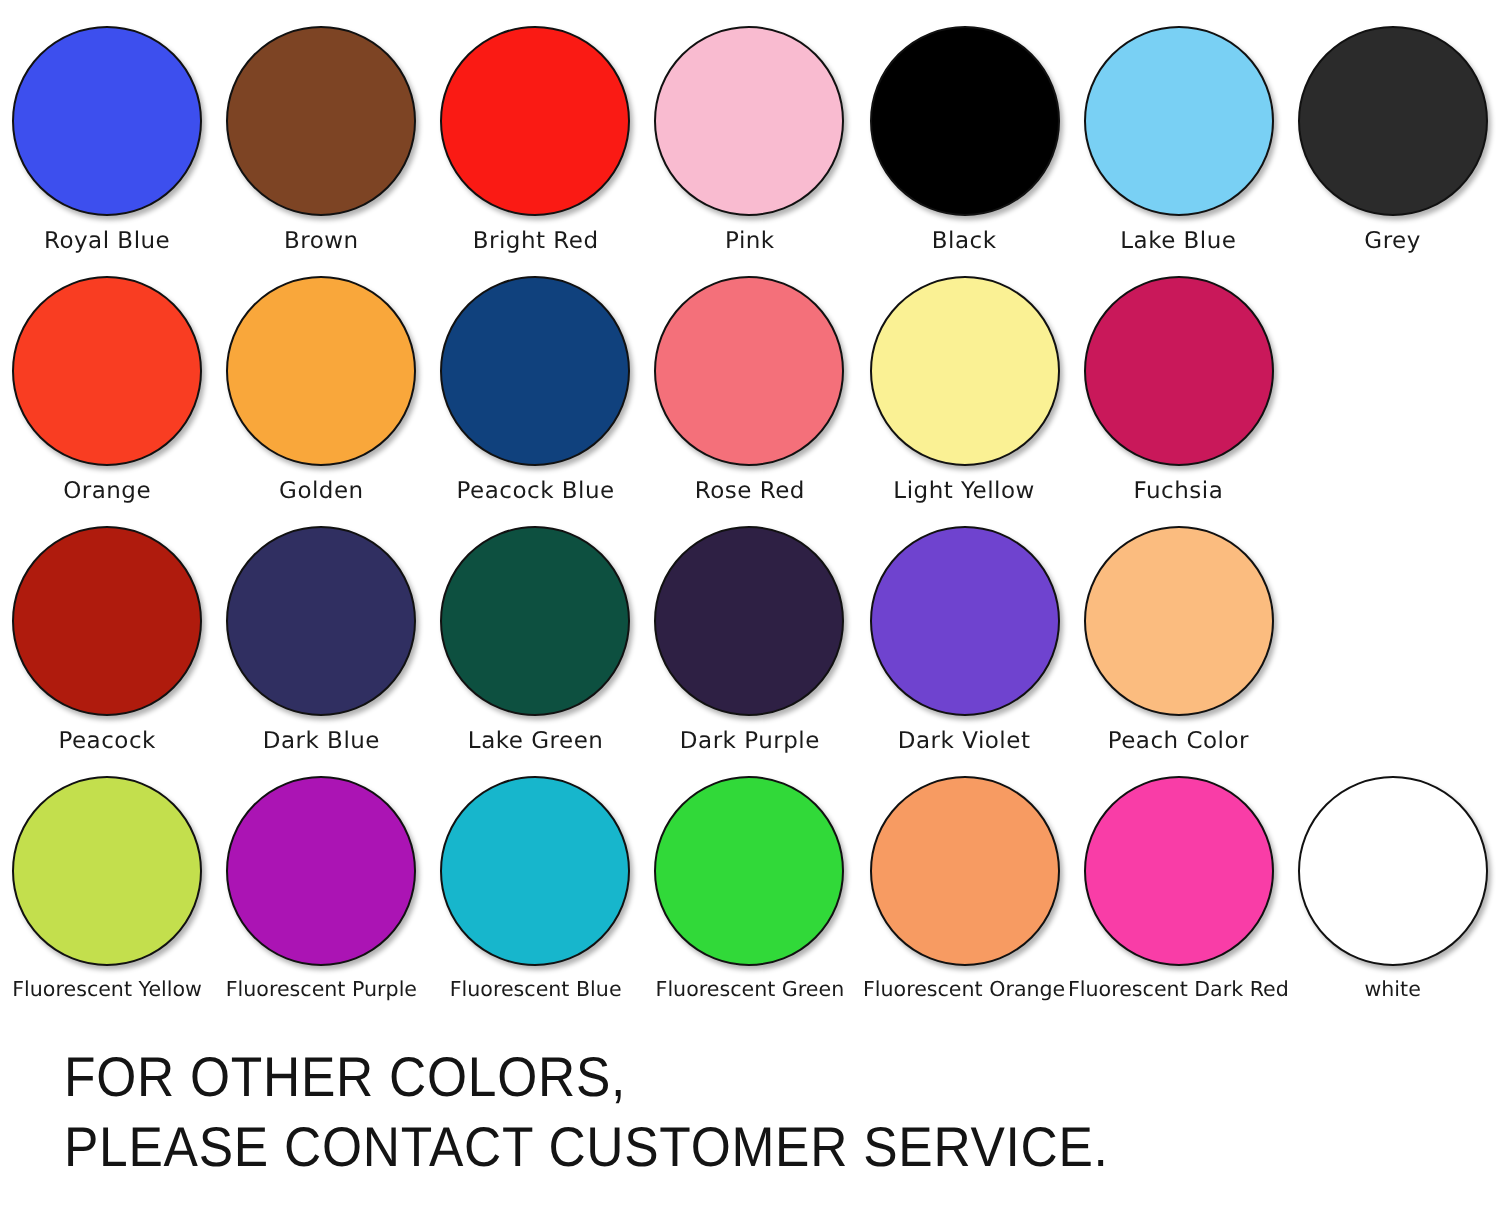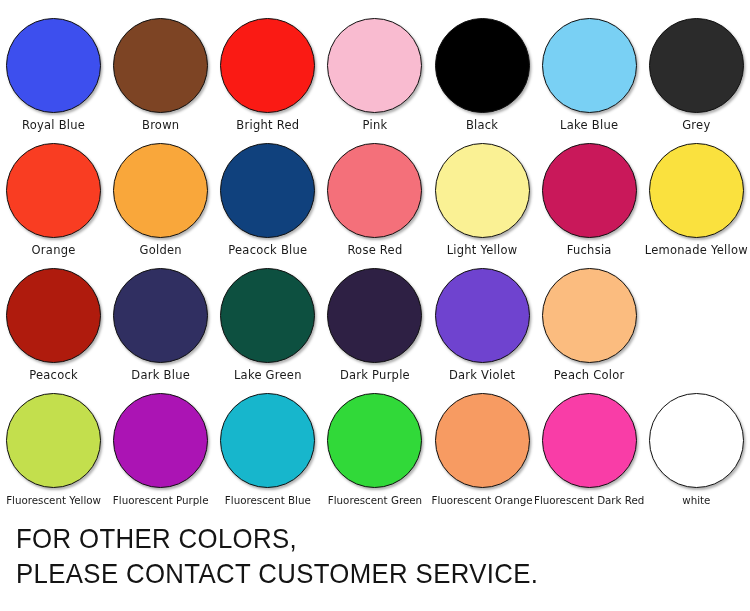--- a/index.html
+++ b/index.html
@@ -26,21 +26,21 @@
     width: 750px;
     height: 512px;
     display: flex;
     flex-direction: column;
   }
   .swatch-row {
     display: flex;
     flex-direction: row;
     width: 750px;
     height: 125px;
-    align-items: flex-end;
+    align-items: flex-start;
   }
   .swatch-row.row-1 { height: 132px; }
   .swatch-cell {
     width: 107.14px;
     display: flex;
     flex-direction: column;
     align-items: center;
     justify-content: flex-start;
   }
   .swatch-circle {
@@ -63,21 +63,21 @@
     letter-spacing: 0.25px;
     text-align: center;
     white-space: nowrap;
   }
   .row-4 .swatch-label {
     font-size: 10.3px;
     letter-spacing: 0px;
   }
   .footer-note {
     position: absolute;
-    left: 16px;
+    left: 32px;
     top: 521px;
     width: 714px;
     color: #141414;
   }
   .footer-line {
     font-family: "Liberation Sans", sans-serif;
     font-size: 28px;
     line-height: 35px;
     font-weight: 400;
     letter-spacing: 0.4px;
@@ -142,24 +142,20 @@
         <div class="swatch-label">Rose Red</div>
       </div>
       <div class="swatch-cell">
         <div class="swatch-circle" style="background-color: rgb(250, 241, 148);"></div>
         <div class="swatch-label">Light Yellow</div>
       </div>
       <div class="swatch-cell">
         <div class="swatch-circle" style="background-color: rgb(201, 24, 90);"></div>
         <div class="swatch-label">Fuchsia</div>
       </div>
-      <div class="swatch-cell">
-        <div class="swatch-circle" style="background-color: rgb(250, 225, 62);"></div>
-        <div class="swatch-label">Lemonade Yellow</div>
-      </div>
     </div>
 
     <div class="swatch-row row-3">
       <div class="swatch-cell">
         <div class="swatch-circle" style="background-color: rgb(175, 27, 13);"></div>
         <div class="swatch-label">Peacock</div>
       </div>
       <div class="swatch-cell">
         <div class="swatch-circle" style="background-color: rgb(48, 47, 97);"></div>
         <div class="swatch-label">Dark Blue</div>

